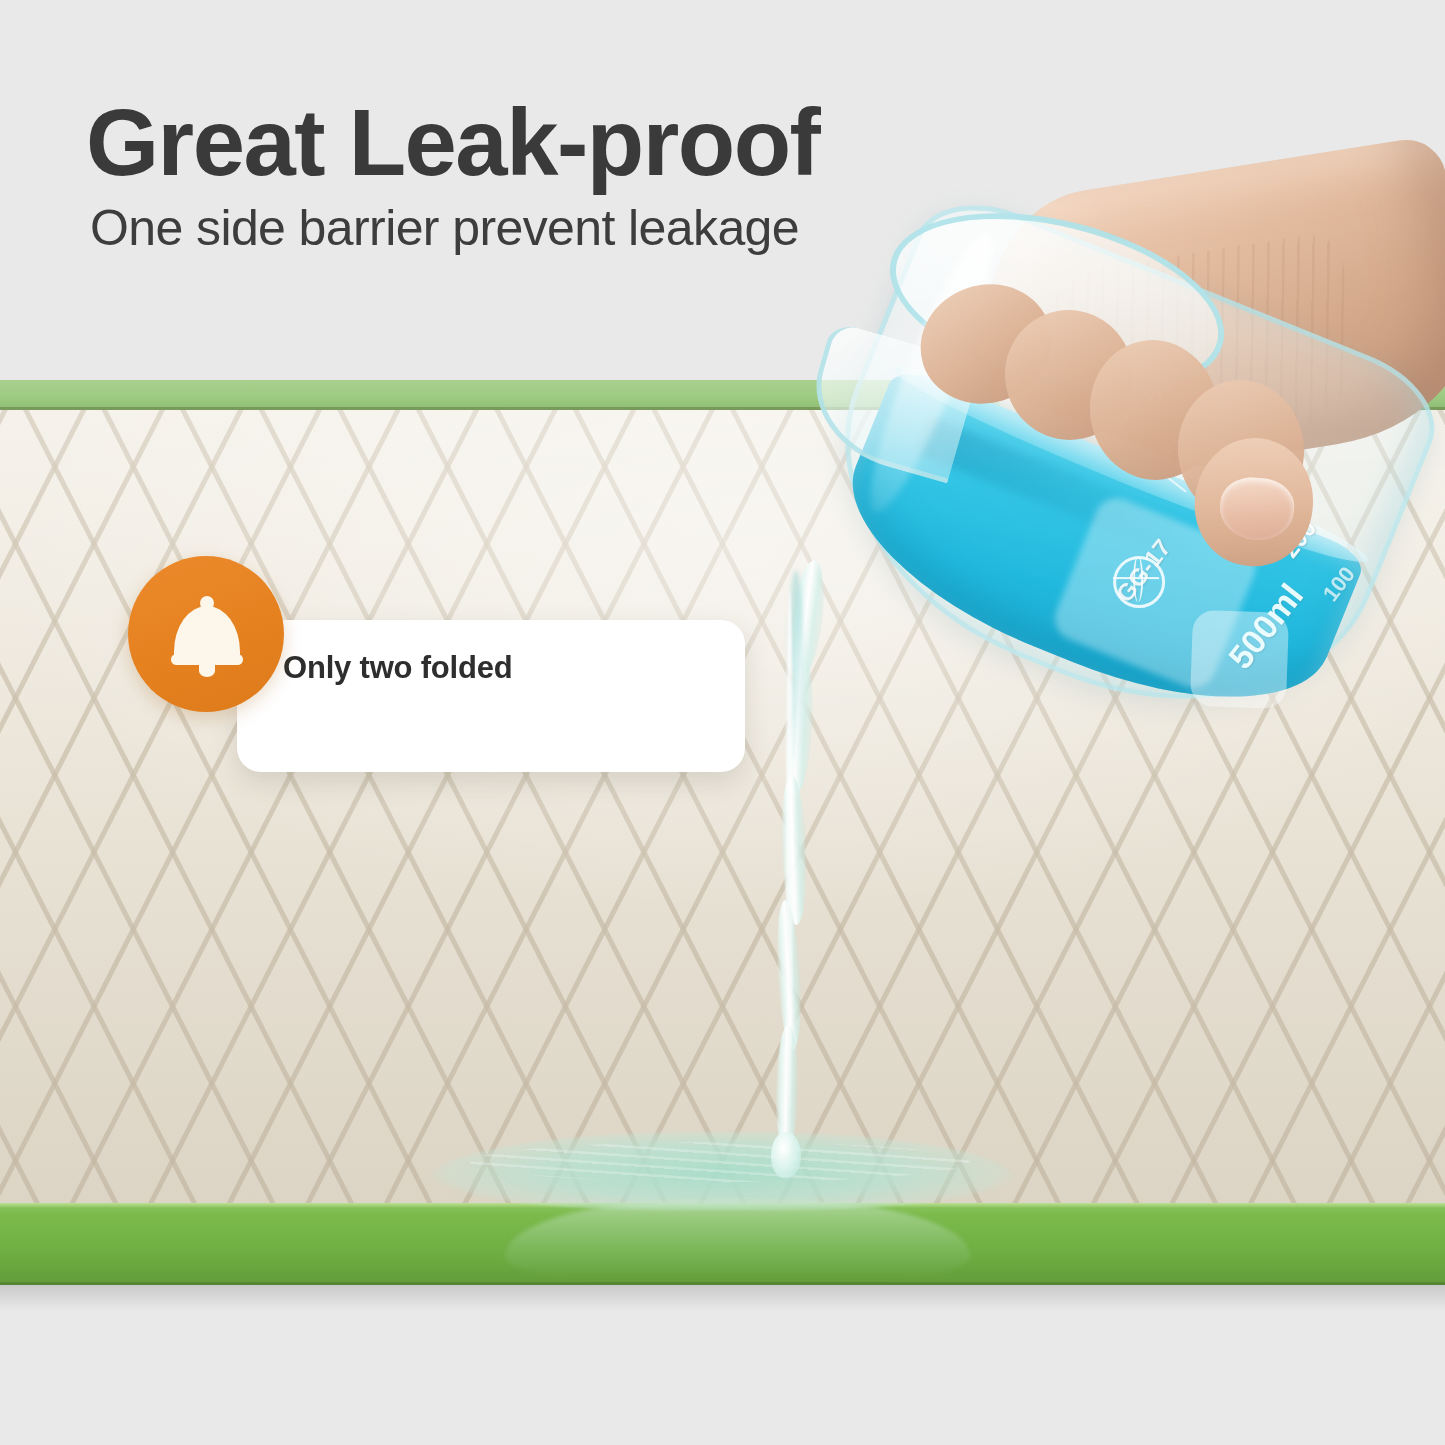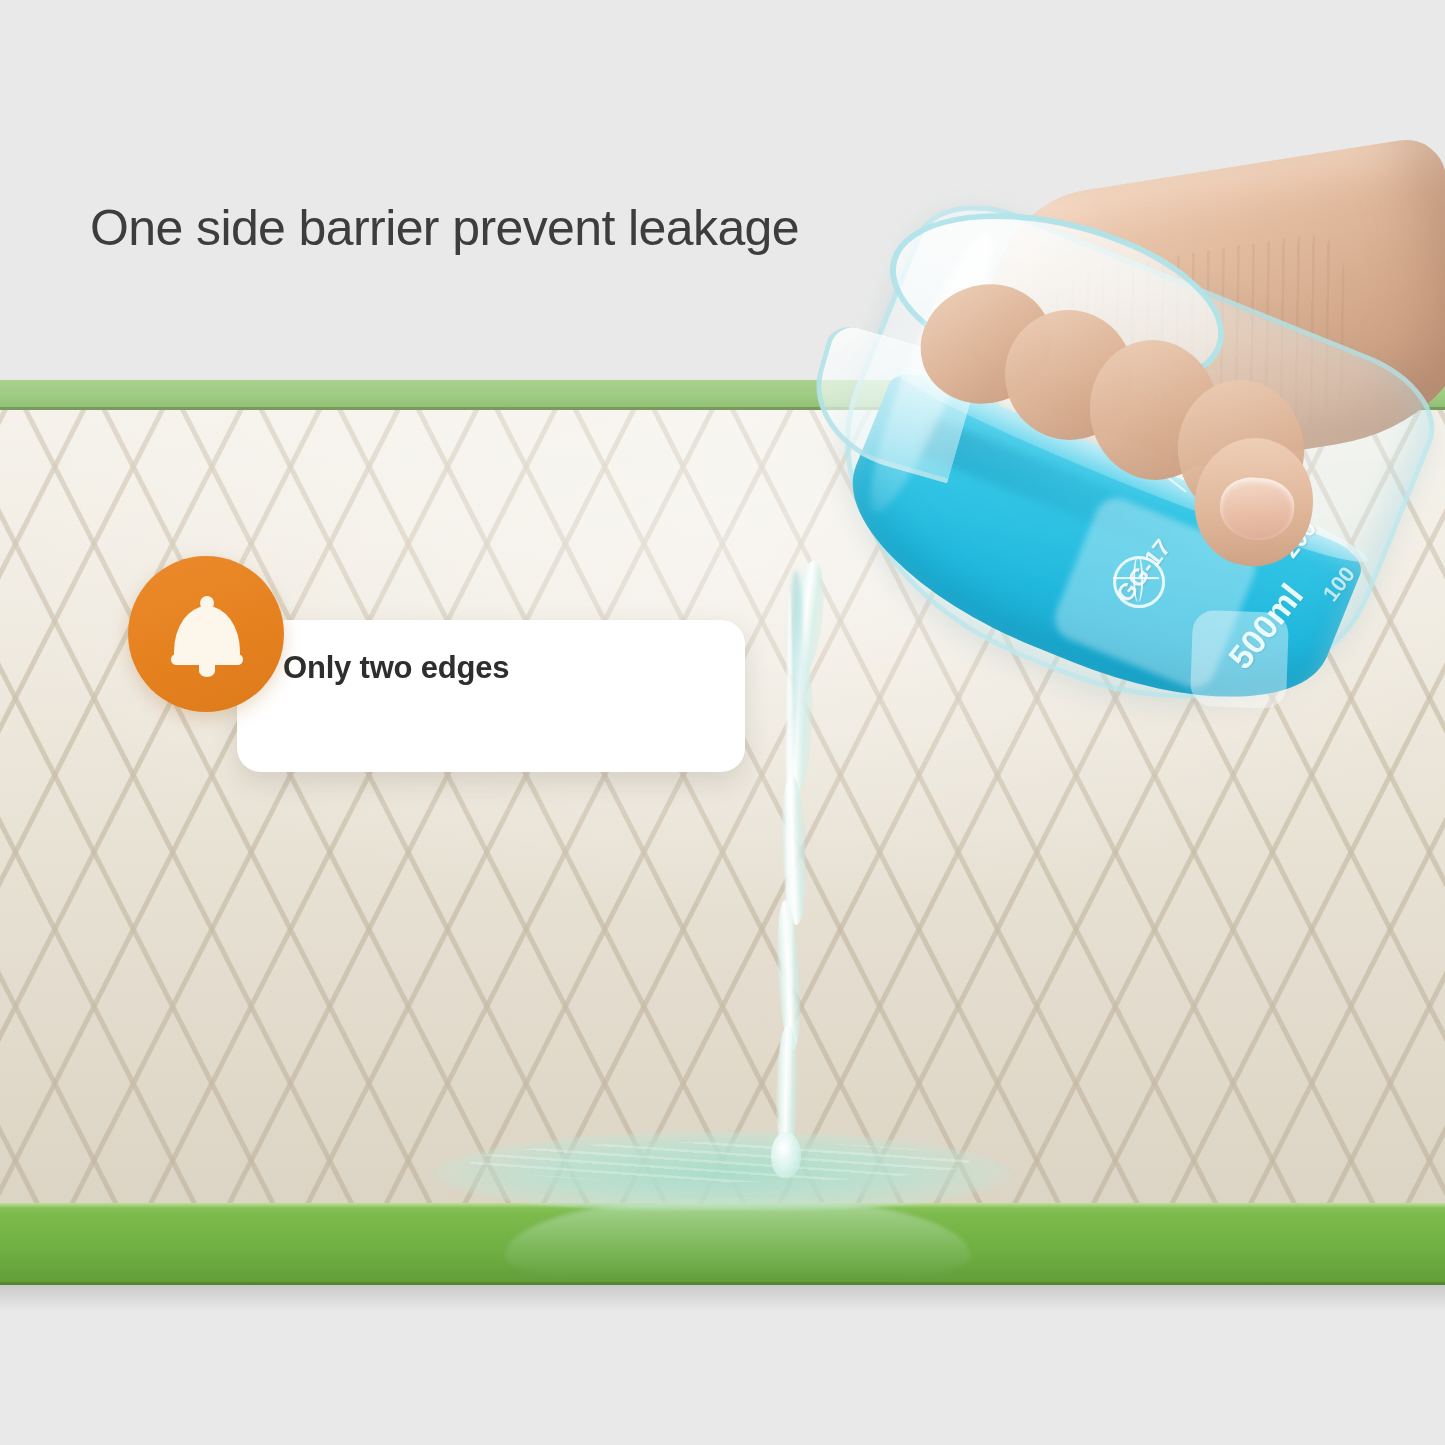--- a/index.html
+++ b/index.html
@@ -324,20 +324,21 @@
     position:absolute;left:25px;top:71px;width:16px;height:12px;
     background:#fdf6ea;border-radius:0 0 50% 50%;
   }
 </style>
 </head>
 <body>
 
 <div class="stage">
 
   <div class="header">
+    <div class="headline">Great Leak-proof</div>
     <div class="subhead">One side barrier prevent leakage</div>
   </div>
 
   <div class="pad">
     <div class="pad-edge-top"></div>
     <div class="pad-surface"></div>
     <div class="pad-surface-shade"></div>
     <div class="pad-edge-bottom"></div>
   </div>
   <div class="pad-shadow"></div>
@@ -386,21 +387,21 @@
     <div class="fing f1"></div>
     <div class="fing f2"></div>
     <div class="fing f3"></div>
     <div class="fing f4"></div>
     <div class="thumb"></div>
     <div class="nail"></div>
   </div>
 
   <div class="callout-card"></div>
   <div class="callout-text">
-    <span>Only two edges</span>
+    <span>Only two folded</span>
   </div>
   <div class="callout-badge">
     <div class="bell">
       <div class="bell-top"></div>
       <div class="bell-body"></div>
       <div class="bell-base"></div>
       <div class="bell-clap"></div>
     </div>
   </div>
 

